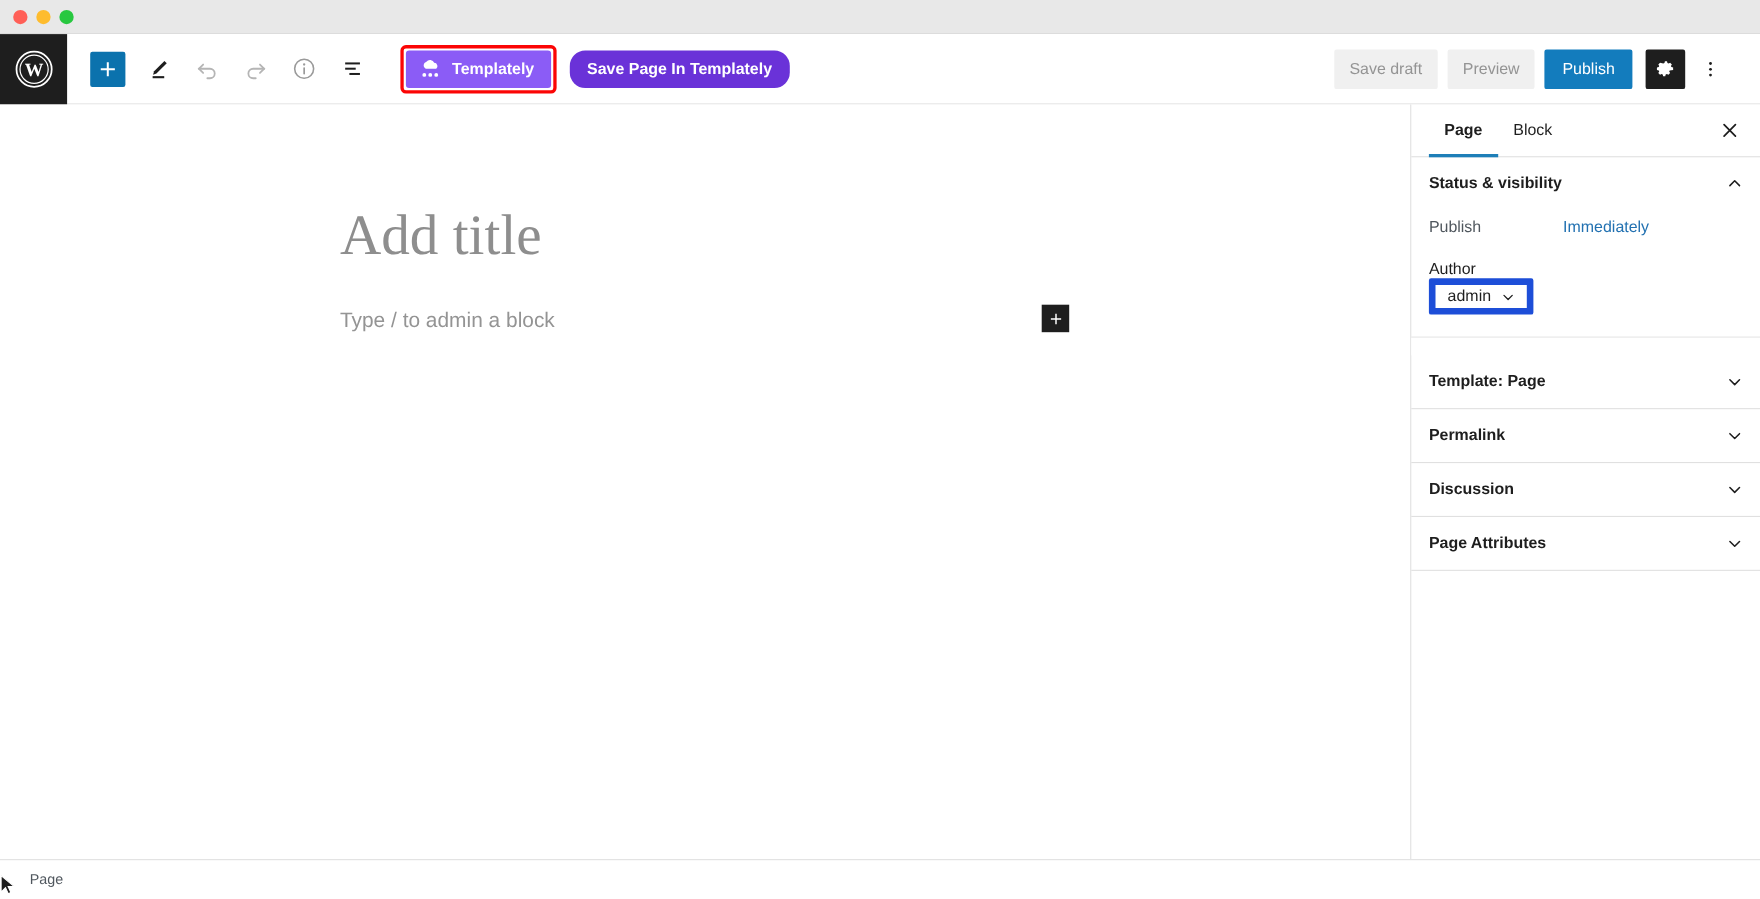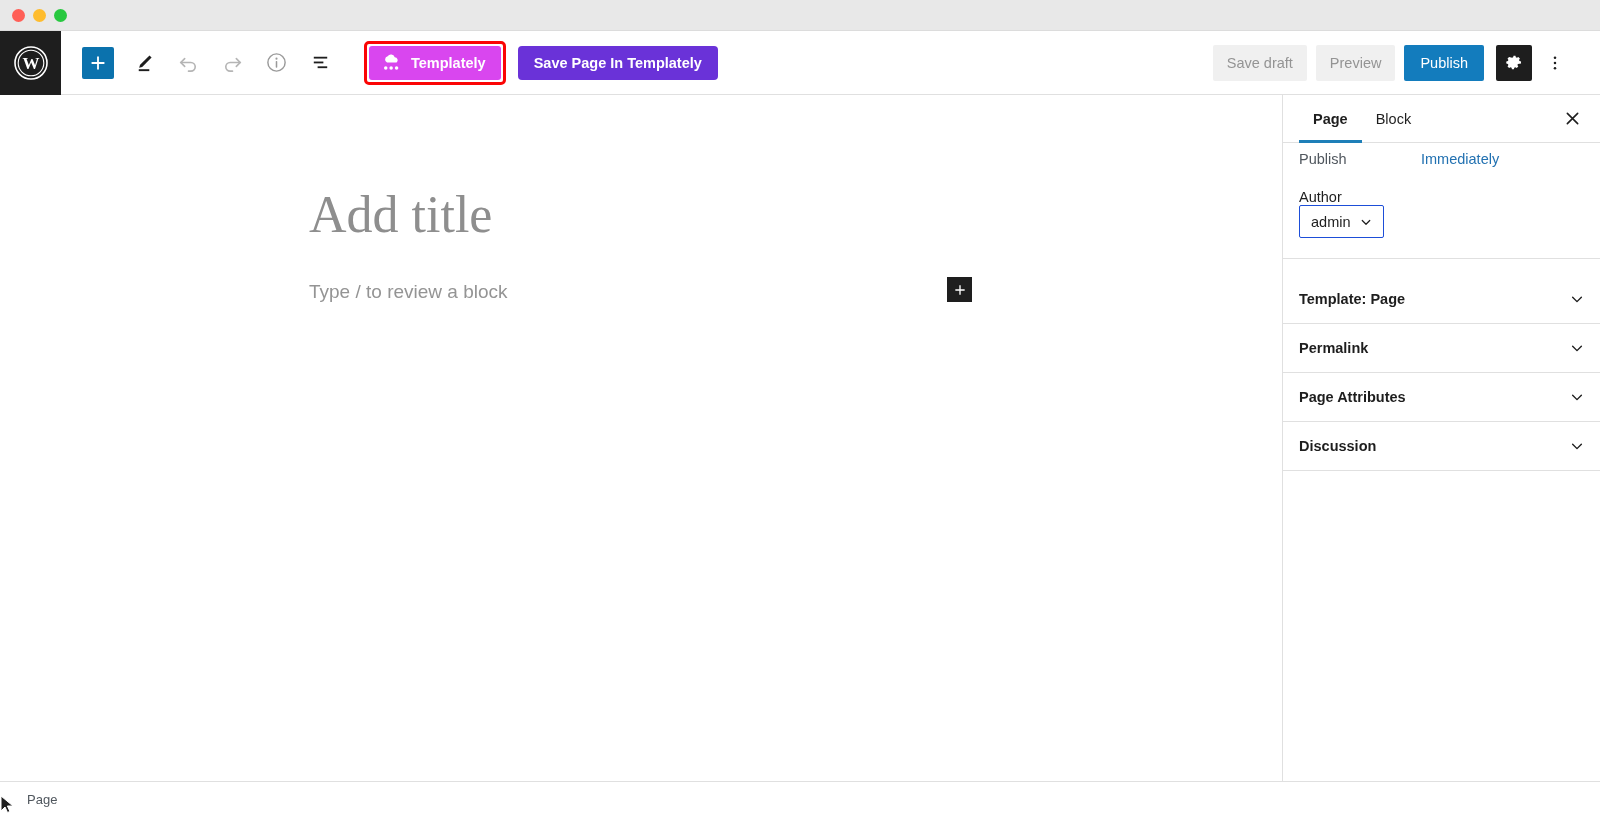--- a/index.html
+++ b/index.html
@@ -81,35 +81,35 @@
   }
 
   #templately-button-wrap {
     border: 3px solid #fb0505;
     border-radius: 5px;
     padding: 2px;
     display: inline-flex;
   }
   #templately-button {
     height: 34px;
-    background: #d946ef;
+    background: #8b5cf6;
     border: none; border-radius: 3px;
     color: #ffffff;
     font-size: 14.5px; font-weight: 700;
     display: flex; align-items: center; gap: 9px;
     padding: 0 15px 0 12px;
     cursor: pointer;
     font-family: "Liberation Sans", sans-serif;
   }
   .templately-glyph { width: 21px; height: 20px; display: block; }
 
   #save-page-templately-button {
     height: 34px;
     background: #6a32d8;
-    border: none; border-radius: 4px;
+    border: none; border-radius: 14px;
     color: #ffffff;
     font-size: 14.5px; font-weight: 700;
     padding: 0 16px;
     cursor: pointer;
     margin-left: 12px;
     font-family: "Liberation Sans", sans-serif;
     white-space: nowrap;
   }
 
   #edit-with-elementor-button {
@@ -279,21 +279,21 @@
     flex: none;
   }
   .check-label { font-size: 14.5px; color: #1e1e1e; }
 
   .field-label {
     font-size: 14.5px; color: #1e1e1e;
     display: block; margin-bottom: 0;
   }
   .author-select {
     height: 33px; min-width: 72px;
-    border: 1px solid #1d4ed8; border-radius: 2px;
+    border: 6px solid #1d4ed8; border-radius: 2px;
     background: #fff;
     display: inline-flex; align-items: center; gap: 9px;
     padding: 0 11px;
     font-size: 14.5px; color: #1e1e1e;
     cursor: pointer;
     font-family: "Liberation Sans", sans-serif;
   }
   .author-select .chev { width: 12px; height: 12px; }
 
   .panel-spacer { height: 16px; background: #ffffff; }
@@ -417,41 +417,47 @@
           <circle cx="12" cy="5" r="1.7"></circle>
           <circle cx="12" cy="12" r="1.7"></circle>
           <circle cx="12" cy="19" r="1.7"></circle>
         </svg>
       </button>
     </div>
   </div>
 
   <div id="editor-canvas">
     <div id="post-title-placeholder">Add title</div>
-    <div id="default-block-placeholder">Type / to review a block</div>
+    <div id="default-block-placeholder">Type / to admin a block</div>
     <button id="canvas-inserter-button">
       <svg viewBox="0 0 24 24">
         <path d="M11 5h2v6h6v2h-6v6h-2v-6H5v-2h6z"></path>
       </svg>
     </button>
   </div>
 
   <div id="settings-sidebar">
 
     <div id="sidebar-tabs">
       <button class="sidebar-tab active">Page</button>
       <button class="sidebar-tab">Block</button>
       <button id="sidebar-close-button">
         <svg viewBox="0 0 16 16">
           <path d="M2.5 2.5L13.5 13.5M13.5 2.5L2.5 13.5" stroke-width="1.7" stroke-linecap="round"></path>
         </svg>
       </button>
     </div>
 
     <div class="panel">
+      <div class="panel-header">
+        <span class="panel-title">Status &amp; visibility</span>
+        <svg class="chev" viewBox="0 0 16 16">
+          <path d="M3 10l5-5 5 5" stroke-linecap="round" stroke-linejoin="round"></path>
+        </svg>
+      </div>
       <div class="panel-body">
 
 
         <div class="row">
           <span class="row-label">Publish</span>
           <button class="row-value">Immediately</button>
         </div>
 
 
         <span class="field-label">Author</span>
@@ -480,30 +486,30 @@
         <span class="panel-title">Permalink</span>
         <svg class="chev" viewBox="0 0 16 16">
           <path d="M3 6l5 5 5-5" stroke-linecap="round" stroke-linejoin="round"></path>
         </svg>
       </div>
     </div>
 
 
     <div class="panel">
       <div class="panel-header">
-        <span class="panel-title">Page Attributes</span>
+        <span class="panel-title">Discussion</span>
         <svg class="chev" viewBox="0 0 16 16">
           <path d="M3 6l5 5 5-5" stroke-linecap="round" stroke-linejoin="round"></path>
         </svg>
       </div>
     </div>
 
     <div class="panel">
       <div class="panel-header">
-        <span class="panel-title">Discussion</span>
+        <span class="panel-title">Page Attributes</span>
         <svg class="chev" viewBox="0 0 16 16">
           <path d="M3 6l5 5 5-5" stroke-linecap="round" stroke-linejoin="round"></path>
         </svg>
       </div>
     </div>
 
   </div>
 
   <div id="editor-footer">
     <svg id="cursor-arrow" viewBox="0 0 16 20">

